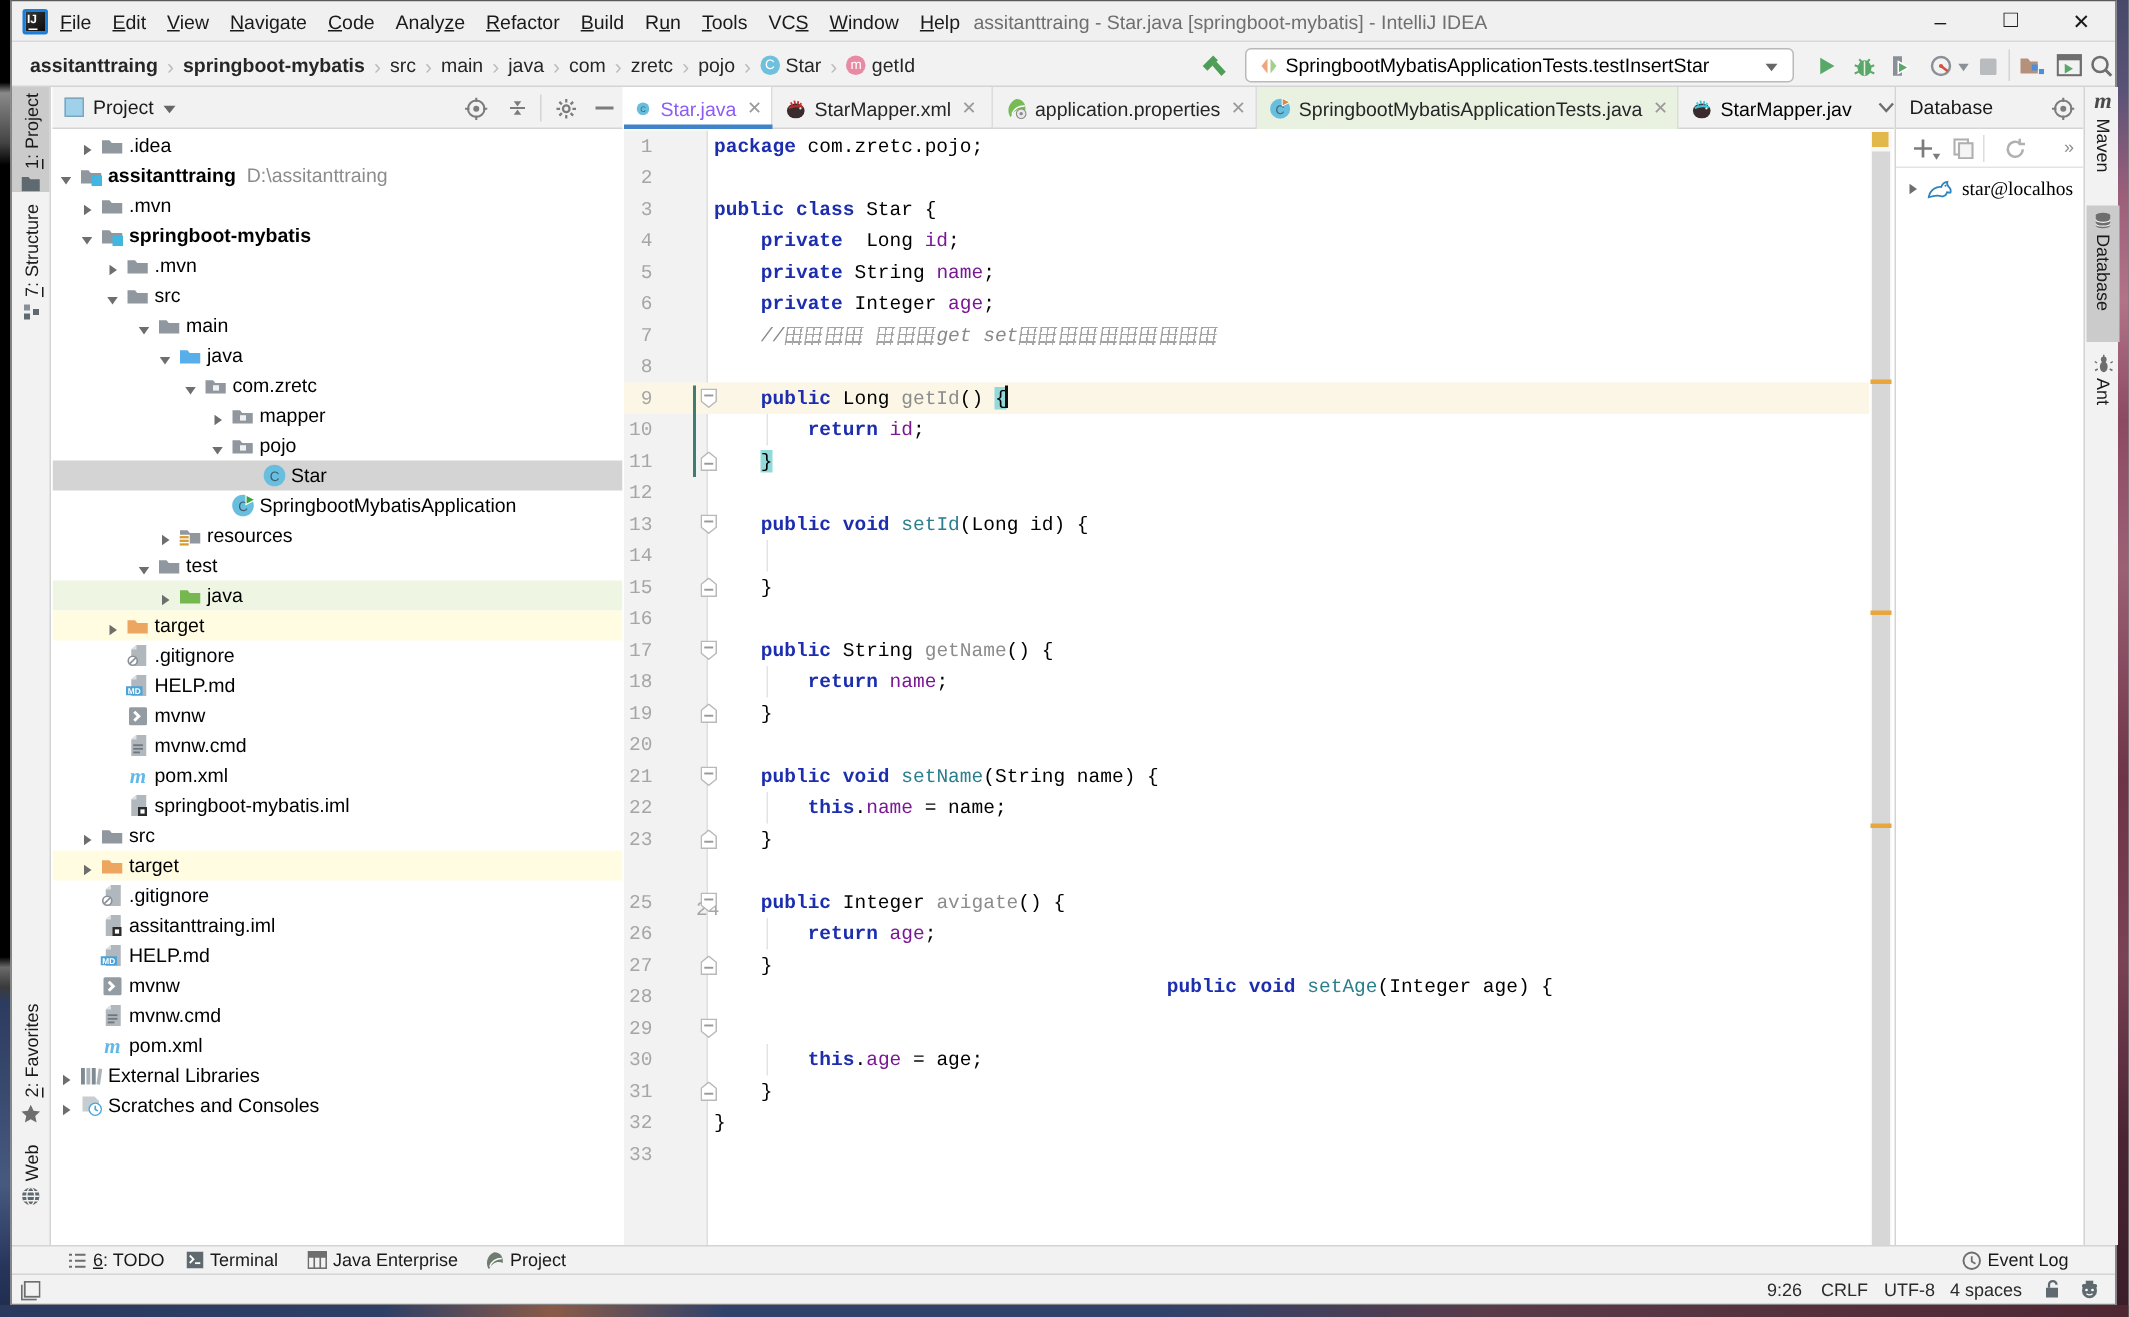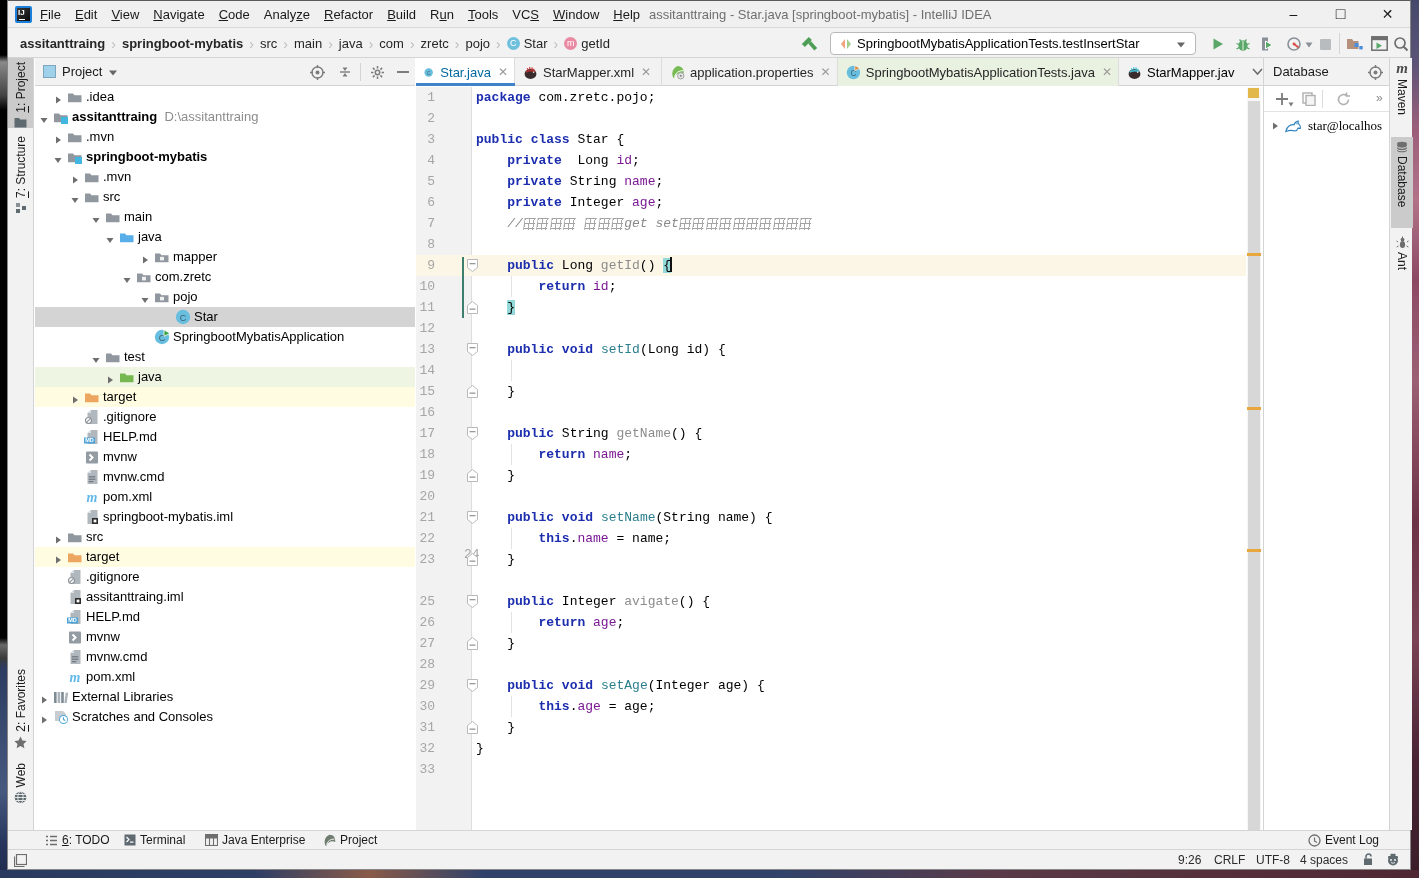--- a/index.html
+++ b/index.html
@@ -277,38 +277,38 @@
 <div class="trow" style="">
             <span class="ar" style="left:70px;"><svg width="10" height="10" viewBox="0 0 10 10" style="">
                 <path d="M1.5 3 h7 l-3.5 5z" fill="#6e6e6e"></path>
               </svg></span>
             <span class="ic" style="left:84px;"><svg width="16" height="16" viewBox="0 0 16 16" style="">
                 <path d="M1 4.5 h5 l1.5 1.8 h7 v7 h-13.5z" fill="#57aee8"></path>
               </svg></span>
             <span class="tx" style="left:103px;">java</span>
           </div>
 <div class="trow" style="">
-            <span class="ar" style="left:105px;"><svg width="10" height="10" viewBox="0 0 10 10" style="">
-                <path d="M3 1.5 v7 l5 -3.5z" fill="#6e6e6e"></path>
-              </svg></span>
-            <span class="ic" style="left:119px;"><svg width="16" height="16" viewBox="0 0 16 16" style="">
-                <path d="M1 4.5 h5 l1.5 1.8 h7 v7 h-13.5z" fill="#90979e"></path>
-                <rect x="6" y="7.8" width="4" height="3.6" fill="#eef0f2"></rect>
-              </svg></span>
-            <span class="tx" style="left:138px;">mapper</span>
-          </div>
-<div class="trow" style="">
             <span class="ar" style="left:87px;"><svg width="10" height="10" viewBox="0 0 10 10" style="">
                 <path d="M1.5 3 h7 l-3.5 5z" fill="#6e6e6e"></path>
               </svg></span>
             <span class="ic" style="left:101px;"><svg width="16" height="16" viewBox="0 0 16 16" style="">
                 <path d="M1 4.5 h5 l1.5 1.8 h7 v7 h-13.5z" fill="#90979e"></path>
                 <rect x="6" y="7.8" width="4" height="3.6" fill="#eef0f2"></rect>
               </svg></span>
             <span class="tx" style="left:120px;">com.zretc</span>
+          </div>
+<div class="trow" style="">
+            <span class="ar" style="left:105px;"><svg width="10" height="10" viewBox="0 0 10 10" style="">
+                <path d="M3 1.5 v7 l5 -3.5z" fill="#6e6e6e"></path>
+              </svg></span>
+            <span class="ic" style="left:119px;"><svg width="16" height="16" viewBox="0 0 16 16" style="">
+                <path d="M1 4.5 h5 l1.5 1.8 h7 v7 h-13.5z" fill="#90979e"></path>
+                <rect x="6" y="7.8" width="4" height="3.6" fill="#eef0f2"></rect>
+              </svg></span>
+            <span class="tx" style="left:138px;">mapper</span>
           </div>
 <div class="trow" style="">
             <span class="ar" style="left:105px;"><svg width="10" height="10" viewBox="0 0 10 10" style="">
                 <path d="M1.5 3 h7 l-3.5 5z" fill="#6e6e6e"></path>
               </svg></span>
             <span class="ic" style="left:119px;"><svg width="16" height="16" viewBox="0 0 16 16" style="">
                 <path d="M1 4.5 h5 l1.5 1.8 h7 v7 h-13.5z" fill="#90979e"></path>
                 <rect x="6" y="7.8" width="4" height="3.6" fill="#eef0f2"></rect>
               </svg></span>
             <span class="tx" style="left:138px;">pojo</span>
@@ -320,20 +320,33 @@
               </svg></span>
             <span class="tx" style="left:159px;">Star</span>
           </div>
 <div class="trow" style="">
             <span class="ic" style="left:119px;"><svg width="16" height="16" viewBox="0 0 16 16" style="">
                 <circle cx="8" cy="8" r="7.2" fill="#68bede"></circle>
                 <text x="8" y="11.5" font-size="9" font-family="Liberation Sans" fill="#3f5f6e" text-anchor="middle">C</text>
                 <path d="M10 1 l6 3.2 -6 3.2z" fill="#3aa33a" stroke="#fff" stroke-width="0.8"></path>
               </svg></span>
             <span class="tx" style="left:138px;">SpringbootMybatisApplication</span>
+          </div>
+<div class="trow" style="">
+            <span class="ar" style="left:70px;"><svg width="10" height="10" viewBox="0 0 10 10" style="">
+                <path d="M3 1.5 v7 l5 -3.5z" fill="#6e6e6e"></path>
+              </svg></span>
+            <span class="ic" style="left:84px;"><svg width="16" height="16" viewBox="0 0 16 16" style="">
+                <path d="M1 4.5 h5 l1.5 1.8 h7 v7 h-13.5z" fill="#90979e"></path>
+                <rect x="0" y="7.5" width="7.5" height="8" fill="#fff"></rect>
+                <rect x="0.8" y="8.4" width="6" height="1.5" fill="#d89b2e"></rect>
+                <rect x="0.8" y="10.8" width="6" height="1.5" fill="#d89b2e"></rect>
+                <rect x="0.8" y="13.2" width="6" height="1.5" fill="#d89b2e"></rect>
+              </svg></span>
+            <span class="tx" style="left:103px;">resources</span>
           </div>
 <div class="trow" style="">
             <span class="ar" style="left:56px;"><svg width="10" height="10" viewBox="0 0 10 10" style="">
                 <path d="M1.5 3 h7 l-3.5 5z" fill="#6e6e6e"></path>
               </svg></span>
             <span class="ic" style="left:70px;"><svg width="16" height="16" viewBox="0 0 16 16" style="">
                 <path d="M1 4.5 h5 l1.5 1.8 h7 v7 h-13.5z" fill="#90979e"></path>
               </svg></span>
             <span class="tx" style="left:89px;">test</span>
           </div>
@@ -499,21 +512,21 @@
           </div>
 </div>
     </div>
     <div id="editor">
       <div id="tabbar">
         <div class="tab" style="left:0;width:99px;background:#fff;">
           <svg width="15" height="15" viewBox="0 0 16 16">
               <circle cx="8" cy="8" r="7.2" fill="#68bede"></circle>
               <text x="8" y="11.5" font-size="9" font-family="Liberation Sans" fill="#3f5f6e" text-anchor="middle">C</text>
             </svg>
-          <span style="margin-left:7px;color:#0369a1;">Star.java</span>
+          <span style="margin-left:7px;color:#8b5cf6;">Star.java</span>
             <span style="margin-left:7px;color:#9a9a9a;font-size:12px;">✕</span>
         </div>
         <div style="position:absolute;left:0;top:25px;width:99px;height:3px;background:#4083c9;"></div>
         <div class="tab" style="left:99px;width:147px;">
           <svg width="15" height="15" viewBox="0 0 16 16">
               <ellipse cx="8" cy="9.5" rx="6.3" ry="5.3" fill="#3a2c2c"></ellipse>
               <path d="M4.5 3.5 l1.2 2.2 M7 2.2 l0.6 2.6 M9.8 2.5 l-0.4 2.6 M12 4 l-1.4 2" stroke="#cc3333" stroke-width="1.3" fill="none"></path>
               <path d="M3 7.5 q5 -2.5 10 -0.5" stroke="#b03030" stroke-width="1.6" fill="none"></path>
               <circle cx="11.3" cy="7.8" r="0.8" fill="#eee"></circle>
             </svg>
@@ -578,21 +591,21 @@
 <div class="lnum" style="top:273px;">14</div>
 <div class="lnum" style="top:294px;">15</div>
 <div class="lnum" style="top:315px;">16</div>
 <div class="lnum" style="top:336px;">17</div>
 <div class="lnum" style="top:357px;">18</div>
 <div class="lnum" style="top:378px;">19</div>
 <div class="lnum" style="top:399px;">20</div>
 <div class="lnum" style="top:420px;">21</div>
 <div class="lnum" style="top:441px;">22</div>
 <div class="lnum" style="top:462px;">23</div>
-<div class="lnum" style="top:457px;padding-left:48px;">24</div>
+<div class="lnum" style="top:509px;padding-left:48px;">24</div>
 <div class="lnum" style="top:504px;">25</div>
 <div class="lnum" style="top:525px;">26</div>
 <div class="lnum" style="top:546px;">27</div>
 <div class="lnum" style="top:567px;">28</div>
 <div class="lnum" style="top:588px;">29</div>
 <div class="lnum" style="top:609px;">30</div>
 <div class="lnum" style="top:630px;">31</div>
 <div class="lnum" style="top:651px;">32</div>
 <div class="lnum" style="top:672px;">33</div>
 <div style="position:absolute;left:51px;top:172px;"><svg width="11" height="13" viewBox="0 0 11 13" style="">
@@ -656,21 +669,21 @@
 <div class="cl" style="left:60px;top:294px;">    }</div>
 <div class="cl" style="left:60px;top:336px;">    <span class="k">public</span> String <span class="g">getName</span>() {</div>
 <div class="cl" style="left:60px;top:357px;">        <span class="k">return</span> <span class="f">name</span>;</div>
 <div class="cl" style="left:60px;top:378px;">    }</div>
 <div class="cl" style="left:60px;top:420px;">    <span class="k">public</span> <span class="k">void</span> <span class="s">setName</span>(String name) {</div>
 <div class="cl" style="left:60px;top:441px;">        <span class="k">this</span>.<span class="f">name</span> = name;</div>
 <div class="cl" style="left:60px;top:462px;">    }</div>
 <div class="cl" style="left:60px;top:504px;">    <span class="k">public</span> Integer <span class="g">avigate</span>() {</div>
 <div class="cl" style="left:60px;top:525px;">        <span class="k">return</span> <span class="f">age</span>;</div>
 <div class="cl" style="left:60px;top:546px;">    }</div>
-<div class="cl" style="left:60px;top:588px;">    <span class="k">public</span> <span class="k">void</span> <span class="s">setAge</span>(Integer age) {</div>
+<div class="cl" style="left:60px;top:560px;text-align:center;">    <span class="k">public</span> <span class="k">void</span> <span class="s">setAge</span>(Integer age) {</div>
 <div class="cl" style="left:60px;top:609px;">        <span class="k">this</span>.<span class="f">age</span> = age;</div>
 <div class="cl" style="left:60px;top:630px;">    }</div>
 <div class="cl" style="left:60px;top:651px;">}</div>
 </div>
       <div id="scrollbar">
         <div style="position:absolute;left:1px;top:1px;width:11px;height:10px;background:#e3b84a;"></div>
         <div style="position:absolute;left:1px;top:14px;width:12px;height:729px;background:#d7d7d7;"></div>
         <div style="position:absolute;left:0px;top:166px;width:14px;height:3px;background:#e9a63c;"></div>
         <div style="position:absolute;left:0px;top:320px;width:14px;height:3px;background:#e9a63c;"></div>
         <div style="position:absolute;left:0px;top:462px;width:14px;height:3px;background:#e9a63c;"></div>

